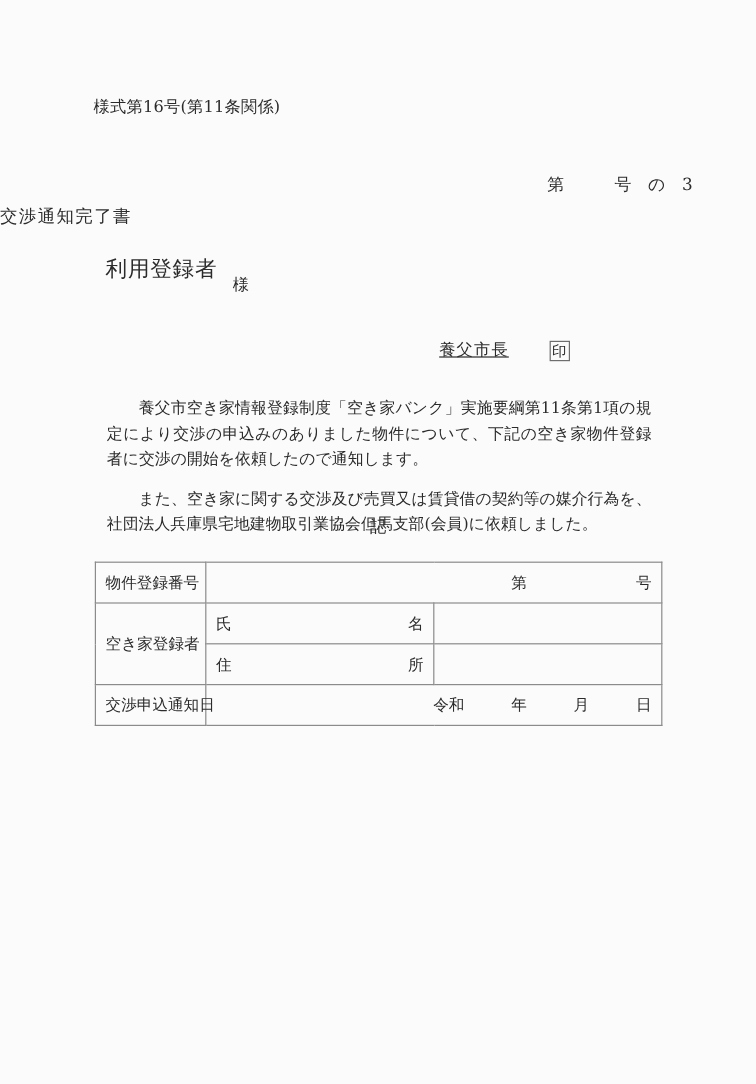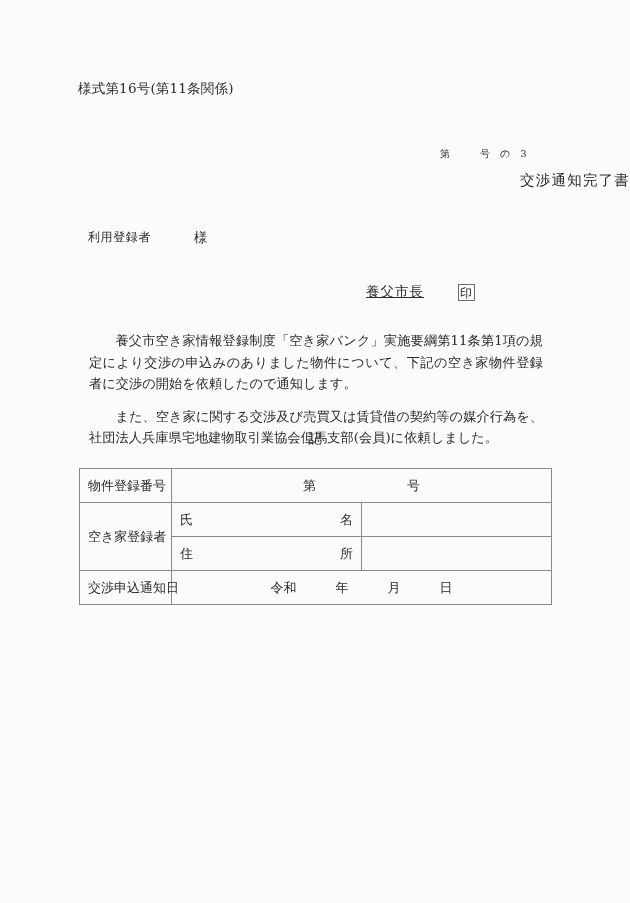--- a/index.html
+++ b/index.html
@@ -28,48 +28,48 @@
     left: 78px;
     top: 80px;
     font-size: 13.5px;
     letter-spacing: 0.2px;
     white-space: nowrap;
   }
 
   
   .docnum {
     position: absolute;
-    left: 440px;
+    left: 456px;
     top: 99px;
-    font-size: 10px;
+    font-size: 14px;
     line-height: 22px;
     white-space: pre;
   }
   .docnum .ln {
     display: block;
     white-space: pre;
   }
 
   
   .doc-title {
     position: absolute;
     left: 0;
     right: 0;
     top: 171px;
-    text-align: right;
+    text-align: left;
     font-size: 14.5px;
     letter-spacing: 1.2px;
   }
 
   
   .addressee {
     position: absolute;
     left: 88px;
-    top: 229px;
-    font-size: 12px;
+    top: 212px;
+    font-size: 18px;
     letter-spacing: 0.6px;
   }
   .addressee-sama {
     position: absolute;
     left: 194px;
     top: 229px;
     font-size: 13.5px;
   }
 
   
@@ -145,21 +145,21 @@
   
   .spread {
     display: flex;
     justify-content: space-between;
     width: 100%;
     letter-spacing: 0;
   }
   .spread > span { display: inline-block; }
 
   .cell-center {
-    text-align: center;
+    text-align: right;
     white-space: pre;
   }
   .cell-blank { }
 </style>
 </head>
 <body>
 
 <div class="page">
 
   <div class="form-no">様式第16号(第11条関係)</div>

